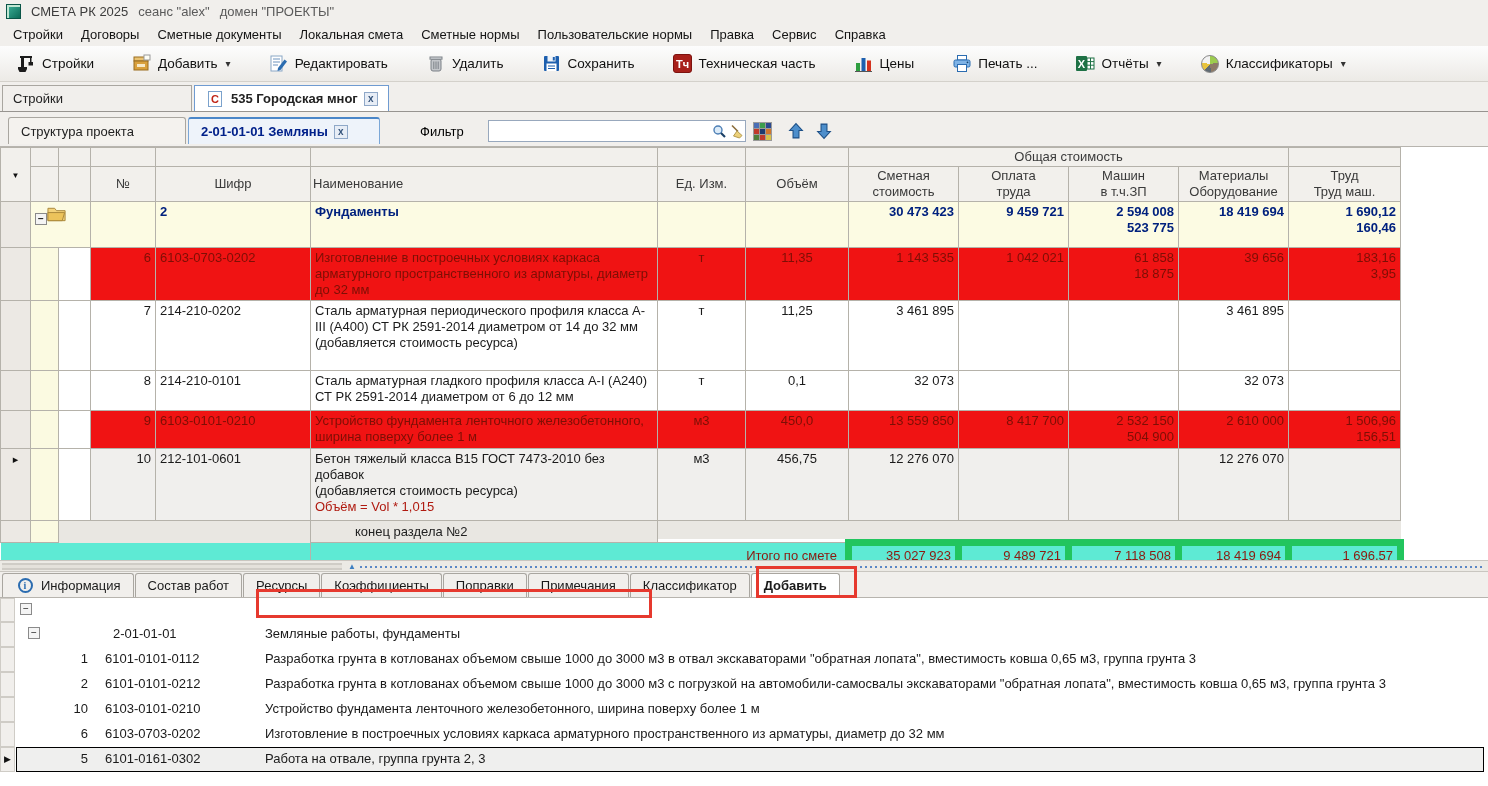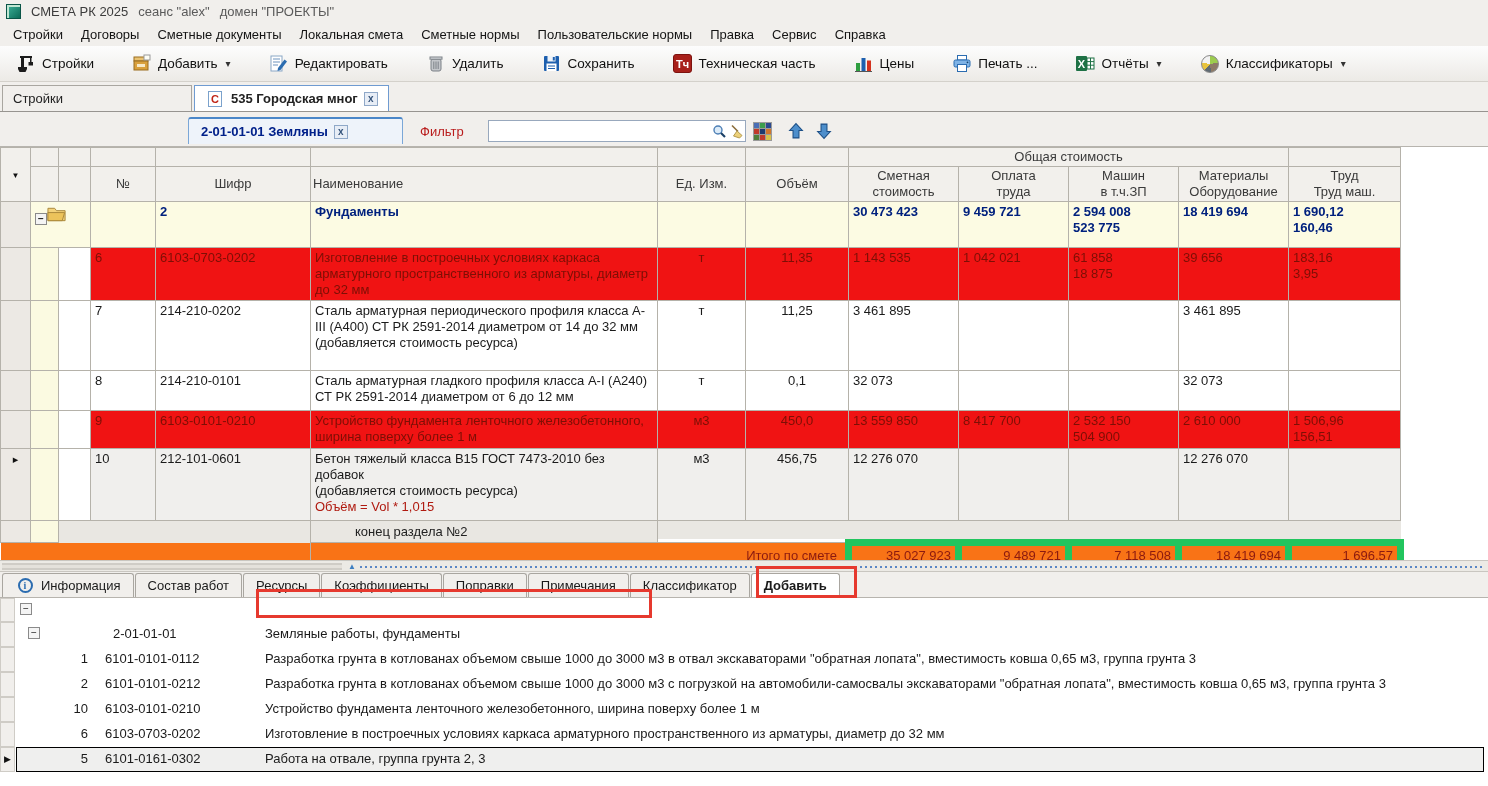--- a/index.html
+++ b/index.html
@@ -29,58 +29,58 @@
   .doctab { height:26px; display:flex; align-items:center; gap:6px; padding:0 10px; border:1px solid #a9a6a0; border-bottom:none; background:#f1efec; margin-right:2px; color:#222; }
   .doctab.active { background:#fff; border-color:#6f9bd1; font-weight:bold; }
   .doctab.w1 { width:190px; }
   .closebox { display:inline-flex; align-items:center; justify-content:center; width:14px; height:14px; background:#e7edf6; border:1px solid #8fa8c8; color:#33527a; font-size:10px; font-weight:bold; line-height:1; }
 
   
   #viewtabs { position:absolute; left:0; top:113px; width:1488px; height:34px; border-bottom:1px solid #b7b4ae; }
   .vtab { position:absolute; top:4px; height:27px; display:flex; align-items:center; gap:6px; padding:0 12px; border:1px solid #a9a6a0; border-bottom:none; background:#f4f2ee; border-radius:3px 3px 0 0; color:#222; }
   .vtab.active { background:#eef3fa; border-color:#7ba7d7; border-top:2px solid #4a86c8; font-weight:bold; color:#00208a; }
   #vtab1 { left:8px; width:178px; }
-  #vtab2 { left:188px; width:215px; }
-  #filterlabel { position:absolute; left:420px; top:11px; color:#b91c1c; }
+  #vtab2 { left:188px; width:192px; }
+  #filterlabel { position:absolute; left:420px; top:11px; color:#000000; }
   #filterbox { position:absolute; left:488px; top:7px; width:258px; height:22px; background:#fff; border:1px solid #98a8bd; display:flex; align-items:center; }
   #filterbox input { flex:1; border:none; outline:none; height:18px; font:13px "Liberation Sans",sans-serif; padding:0 4px; background:transparent; }
   #filterbox .icn-wrap { width:17px; }
   #palettebtn { position:absolute; left:752px; top:8px; }
   #arrup { position:absolute; left:786px; top:8px; }
   #arrdn { position:absolute; left:814px; top:8px; }
 
   
   #gridwrap { position:absolute; left:0; top:147px; width:1488px; height:413px; background:#fff; }
   table.grid { border-collapse:collapse; table-layout:fixed; width:1400px; font-size:13px; line-height:16px; }
   table.grid th, table.grid td { border:1px solid #b5b2aa; overflow:hidden; padding:2px 4px; vertical-align:top; }
   table.grid th { background:#f2f0ec; color:#3a3a3a; font-weight:normal; text-align:center; vertical-align:middle; white-space:pre-line; padding:1px 2px;margin-top:45px; }
   th.band { font-size:13px; }
   td.gut, th.gut { background:#ece9e4; border-color:#b5b2aa; text-align:center; vertical-align:middle; color:#222; padding:0; }
   td.ind1 { background:#fbfae1; }
   td.ind2 { background:#fff; }
   tr.group td { background:#fcfbe3; color:#00217e; font-weight:bold; }
   tr.group td.gut { background:#ece9e4; }
-  td.num, td.v { white-space:pre-line; }
+  td.num, td.v { text-align:right; white-space:pre-line; }
   td.unit, td.vol { text-align:center; }
   td.name { white-space:pre-line; }
   tr.red td { background:#f01313; color:#7d0f05; }
   tr.red td.gut { background:#ece9e4; color:#222; }
   tr.red td.ind1 { background:#fbfae1; }
   tr.red td.ind2 { background:#fff; }
   tr.gray td { background:#f0efed; }
   tr.gray td.gut { background:#ece9e4; }
   tr.gray td.ind1 { background:#fbfae1; }
   tr.gray td.ind2 { background:#fff; }
   td.selcell { border:2px solid #000; }
   .formula { color:#b01a10; }
   tr.endrow td { background:#e9e7e2; color:#222; border:none; height:22px; vertical-align:middle; }
   tr.endrow td.endlabel { border:1px solid #b5b2aa;padding-left:44px; }
   tr.endrow td.gut { border:1px solid #b5b2aa; background:#ece9e4; }
   tr.endrow td.ind1 { background:#fbfae1; border:1px solid #b5b2aa; }
-  tr.totals td { background:#f97316; border:none; color:#8b1a10; height:22px; vertical-align:middle; }
+  tr.totals td { background:#5eead4; border:none; color:#8b1a10; height:22px; vertical-align:middle; }
   tr.totals td.tlabel { border:1px solid #b5b2aa; text-align:right; padding-right:8px; }
   tr.totals td.tv { border:7px solid #22c55e; text-align:right; }
   .expbox { display:inline-flex; align-items:center; justify-content:center; width:12px; height:12px; border:1px solid #8a8a8a; background:#f4f4f4; color:#222; font-size:10px; line-height:1; vertical-align:middle; }
   .cur { color:#111; font-size:11px; }
 
   
   #hscroll { position:absolute; left:0; top:560px; width:1488px; height:12px; background:#eceae5; border-top:1px solid #c9c6c0; border-bottom:1px solid #c9c6c0; }
   #hthumb { position:absolute; left:2px; top:2px; width:340px; height:7px; border-top:2px solid #cfccc6; border-bottom:2px solid #cfccc6; background:#e4e1db; }
   #hdots { position:absolute; left:360px; top:5px; width:1124px; height:2px; background-image:repeating-linear-gradient(90deg,#5b87c5 0 2px,transparent 2px 5px); }
   #htri { position:absolute; left:348px; top:1px; color:#3e7fc1; font-size:8px; }
@@ -246,20 +246,23 @@
     <div class="doctab active">
       <span class="icn-wrap">
         <span class="icn cdoc">С</span>
       </span>
       <span>535 Городская мног</span>
       <span class="closebox">x</span>
     </div>
   </div>
 
 <div id="viewtabs">
+  <div class="vtab" id="vtab1">
+    <span>Структура проекта</span>
+  </div>
   <div class="vtab active" id="vtab2">
     <span>2-01-01-01 Земляны</span>
     <span class="closebox">x</span>
   </div>
   <span id="filterlabel">Фильтр</span>
   <div id="filterbox">
     <input type="text" placeholder="" style="">
     <span class="icn-wrap" id="ic-search">
         <span class="icn-wrap">
           <svg width="15" height="15" viewBox="0 0 15 15">

